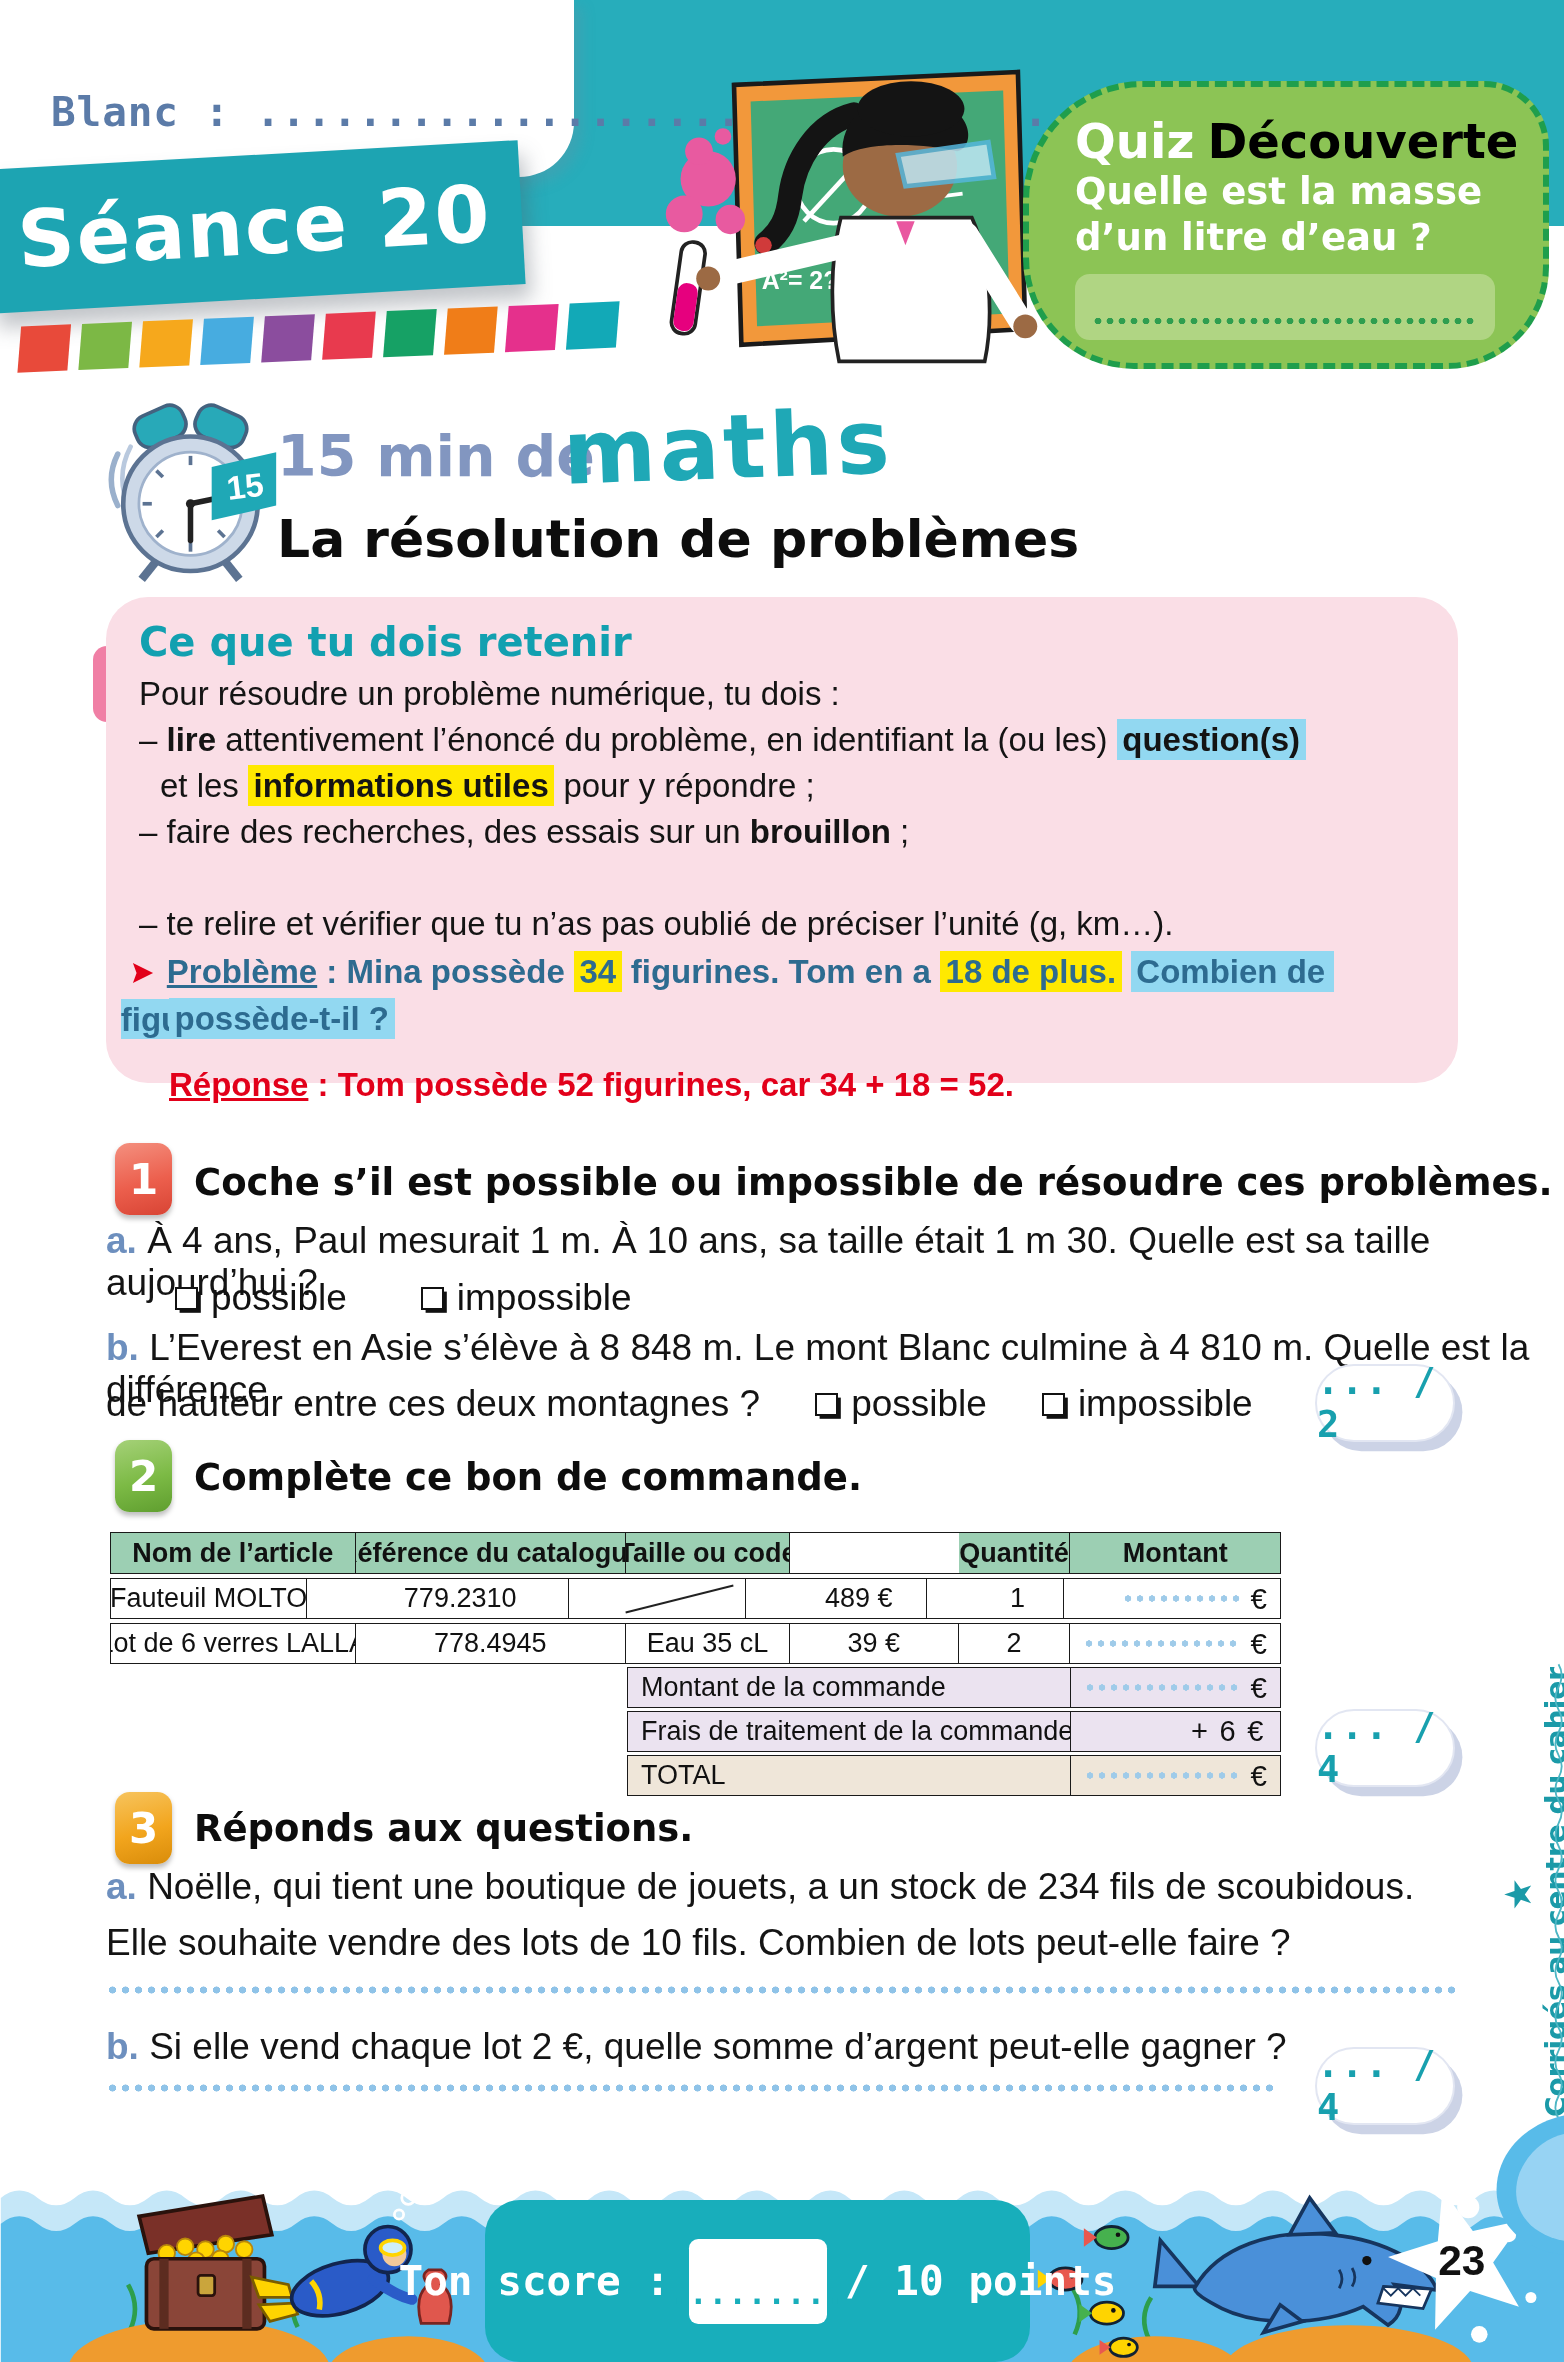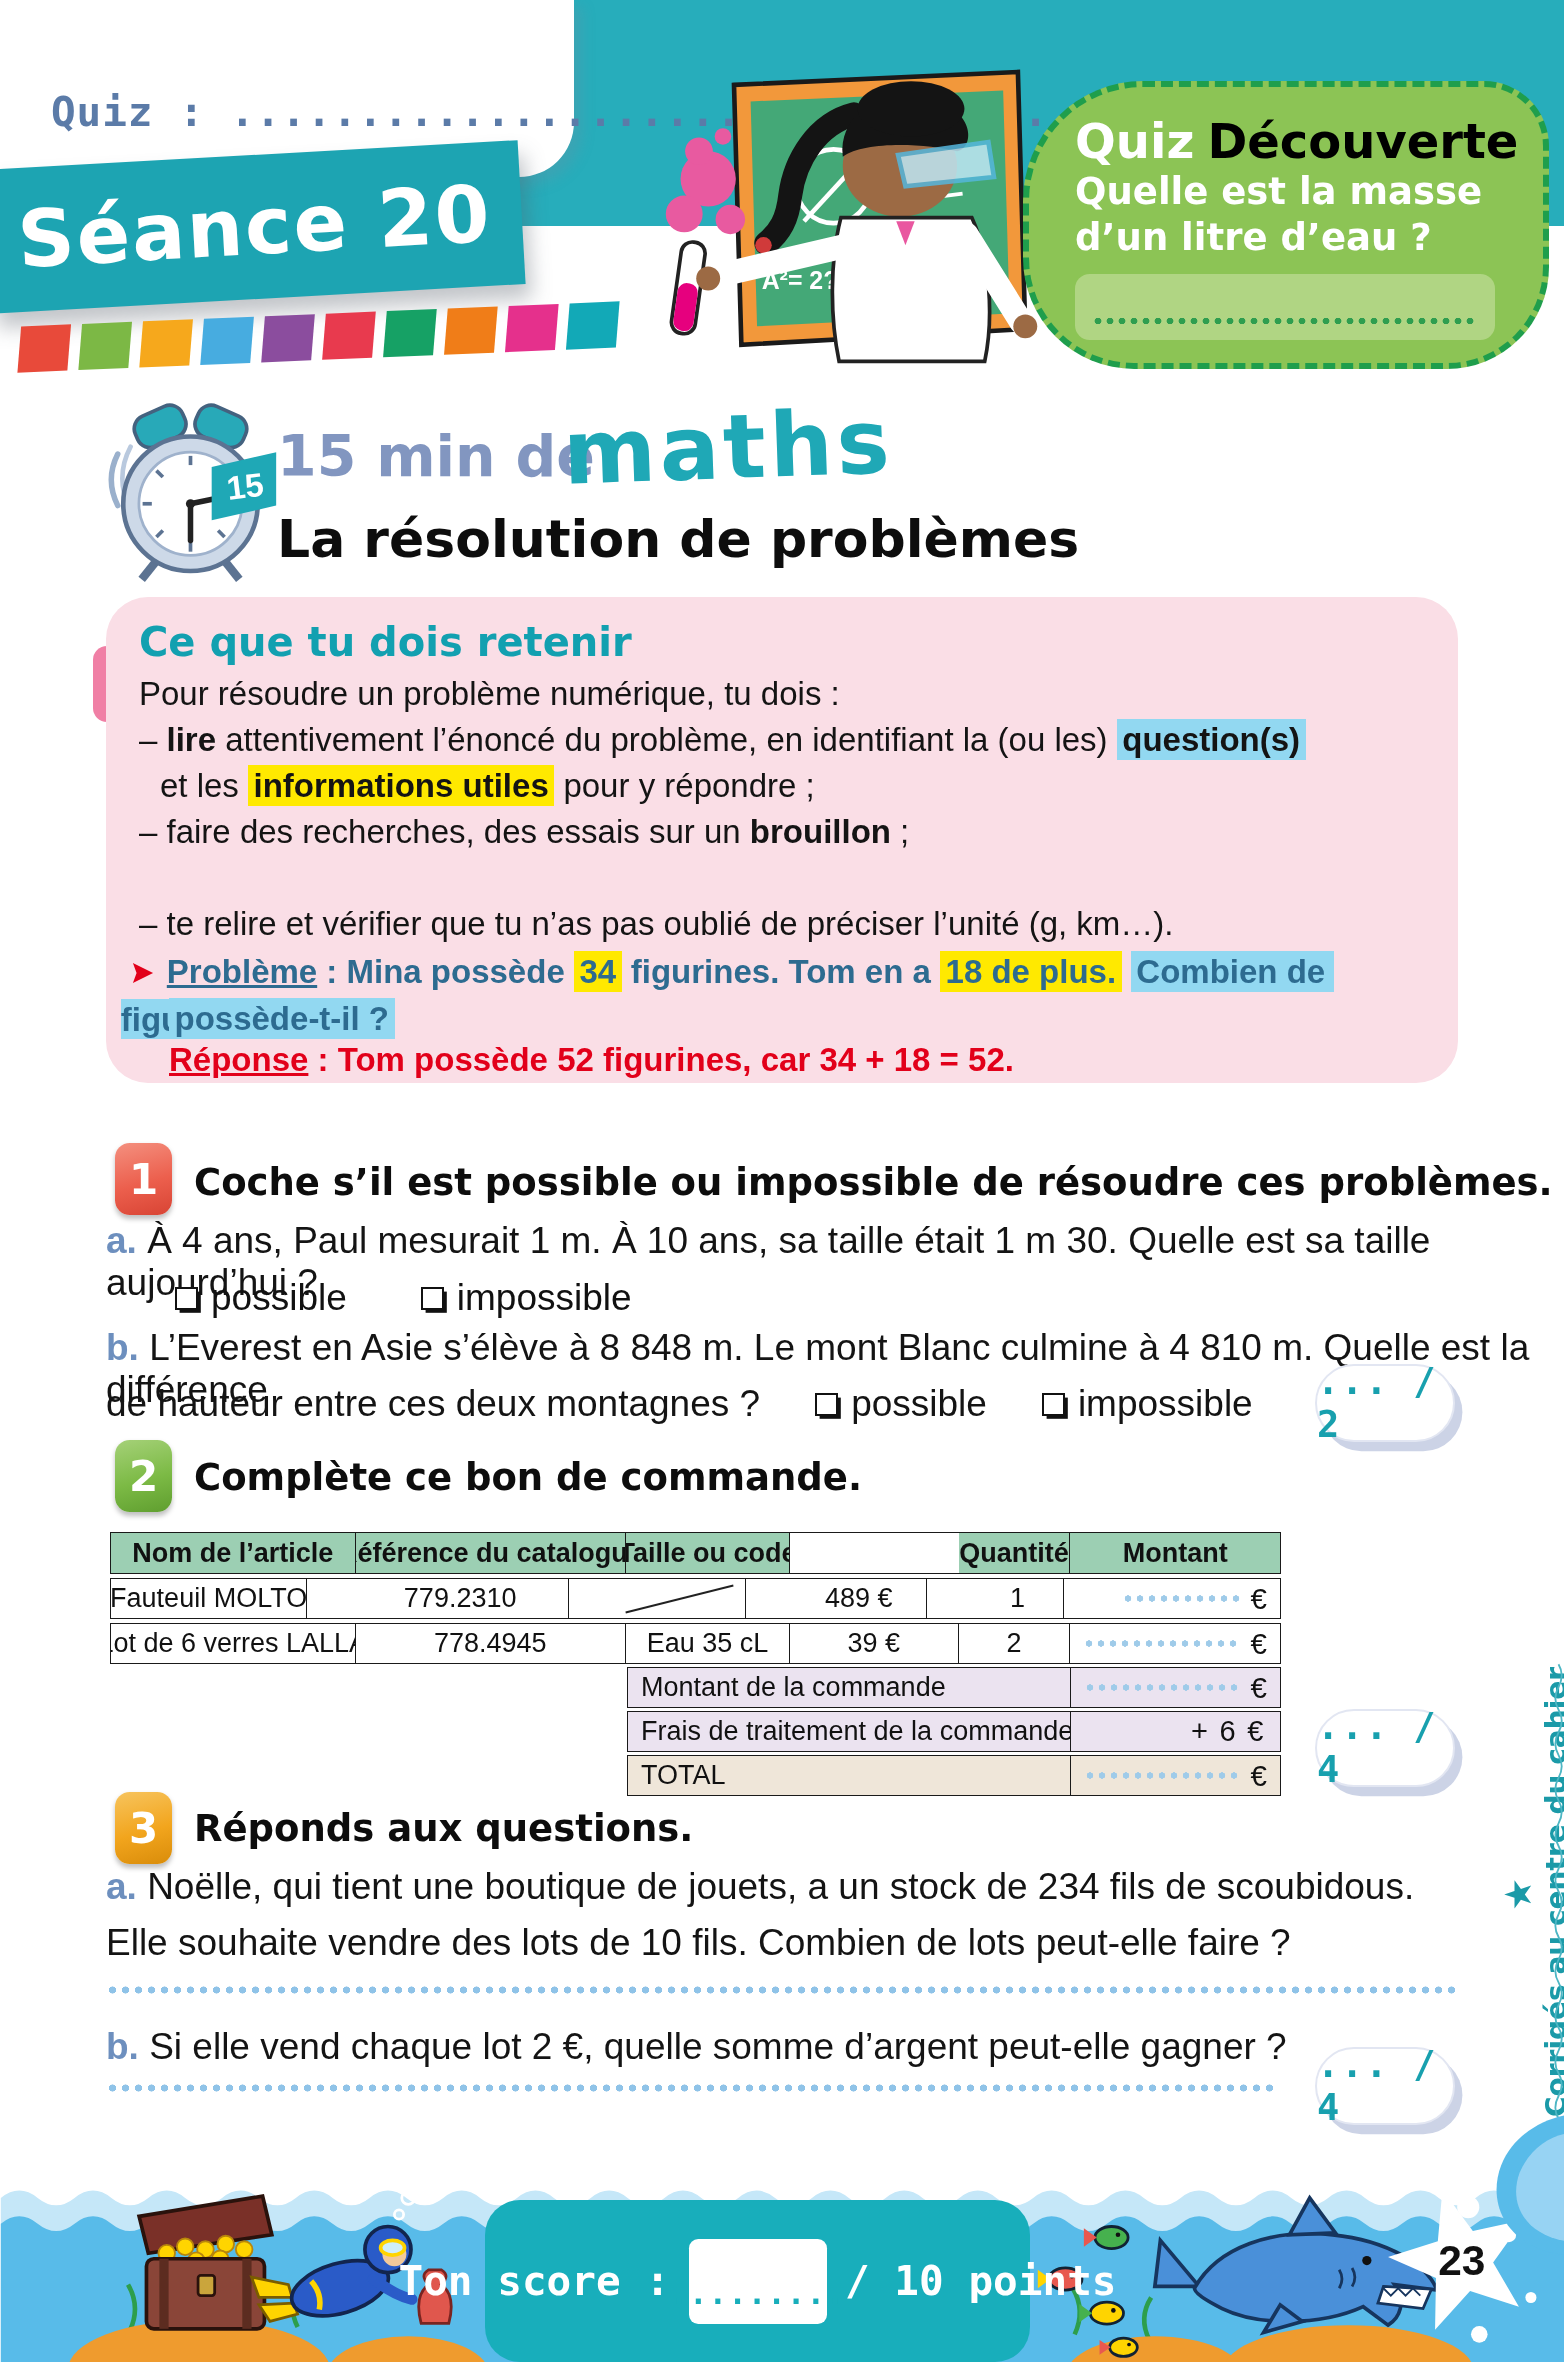--- a/index.html
+++ b/index.html
@@ -107,21 +107,21 @@
                  font-weight:bold;font-size:31px;color:#18aebb;letter-spacing:0.9px;}
 </style>
 </head>
 <body>
 
 <div class="page">
 
   <div class="abs teal-band"></div>
 
   <div class="abs date-box">
-    <div class="date-line"><span>Quiz :</span>
+    <div class="date-line"><span>Blanc :</span>
       <span>................................</span></div>
   </div>
 
   <div class="abs seance-banner">
     <span>Séance 20</span>
   </div>
 
   <div class="abs squares-row">
       <div class="sq" style="background: rgb(232, 74, 58);"></div>
       <div class="sq" style="background: rgb(124, 184, 69);"></div>
@@ -229,21 +229,21 @@
     <div class="line" style="top:213px;"><span class="seg">– faire des recherches, des essais sur un </span><span class="seg b">brouillon</span><span class="seg"> ;</span></div>
     <div class="line" style="top:305px;"><span class="seg">– te relire et vérifier que tu n’as pas oublié de préciser l’unité (g, km…).</span></div>
     <div class="line" style="top:353px;left:14.8px;">
       <span class="arrow-ico">
         <svg width="33" height="28" viewBox="0 0 36 30">
             <path d="M1,15 h16 l-4,-11 L35,15 L13,26 l4,-11 Z" fill="#e2001a"></path>
           </svg>
       </span><span><span class="seg steel u">Problème</span><span class="seg steel"> : Mina possède </span><span class="seg steel hly">34</span><span class="seg steel"> figurines. Tom en a </span><span class="seg steel hly">18 de plus.</span><span class="seg"> </span><span class="seg steel hlb">Combien de figurines</span></span>
     </div>
     <div class="line" style="top:400px;left:63px;"><span class="seg steel hlb">possède-t-il ?</span></div>
-    <div class="line" style="top:441px;left:63px;text-align:right;"><span class="seg redt u">Réponse</span><span class="seg redt"> : Tom possède 52 figurines, car 34 + 18 = 52.</span></div>
+    <div class="line" style="top:466px;left:63px;text-align:right;"><span class="seg redt u">Réponse</span><span class="seg redt"> : Tom possède 52 figurines, car 34 + 18 = 52.</span></div>
   </div>
 
   <div class="abs badge badge1" style="left:115px;top:1143px;">
     <span>1</span>
     </div>
   <div class="abs ex-title" style="left:194px;top:1161px;">Coche s’il est possible ou impossible de résoudre ces problèmes.</div>
   <div class="abs body-line" style="left:106px;top:1220px;"><span class="seg mk">a.</span><span class="seg"> À 4 ans, Paul mesurait 1 m. À 10 ans, sa taille était 1 m 30. Quelle est sa taille aujourd’hui ?</span></div>
   <div class="abs opts" style="left:175px;top:1277px;">
     <span class="opt">
         <span class="cb"></span>

